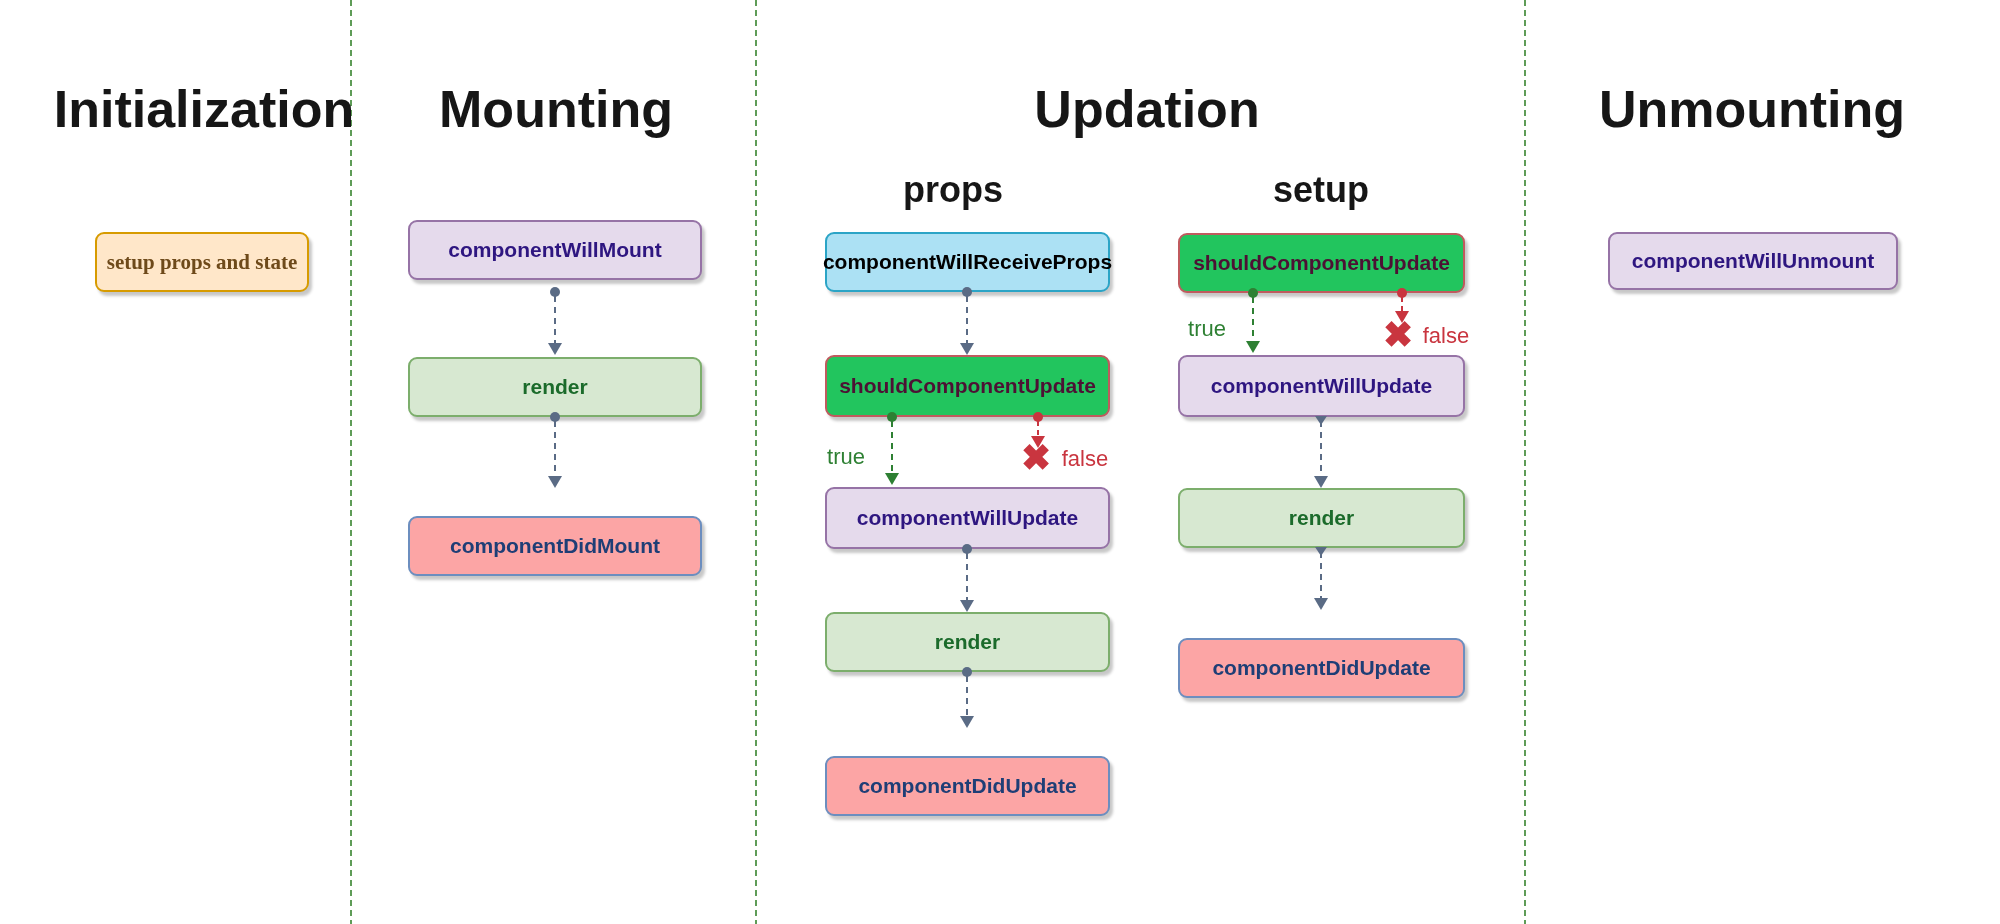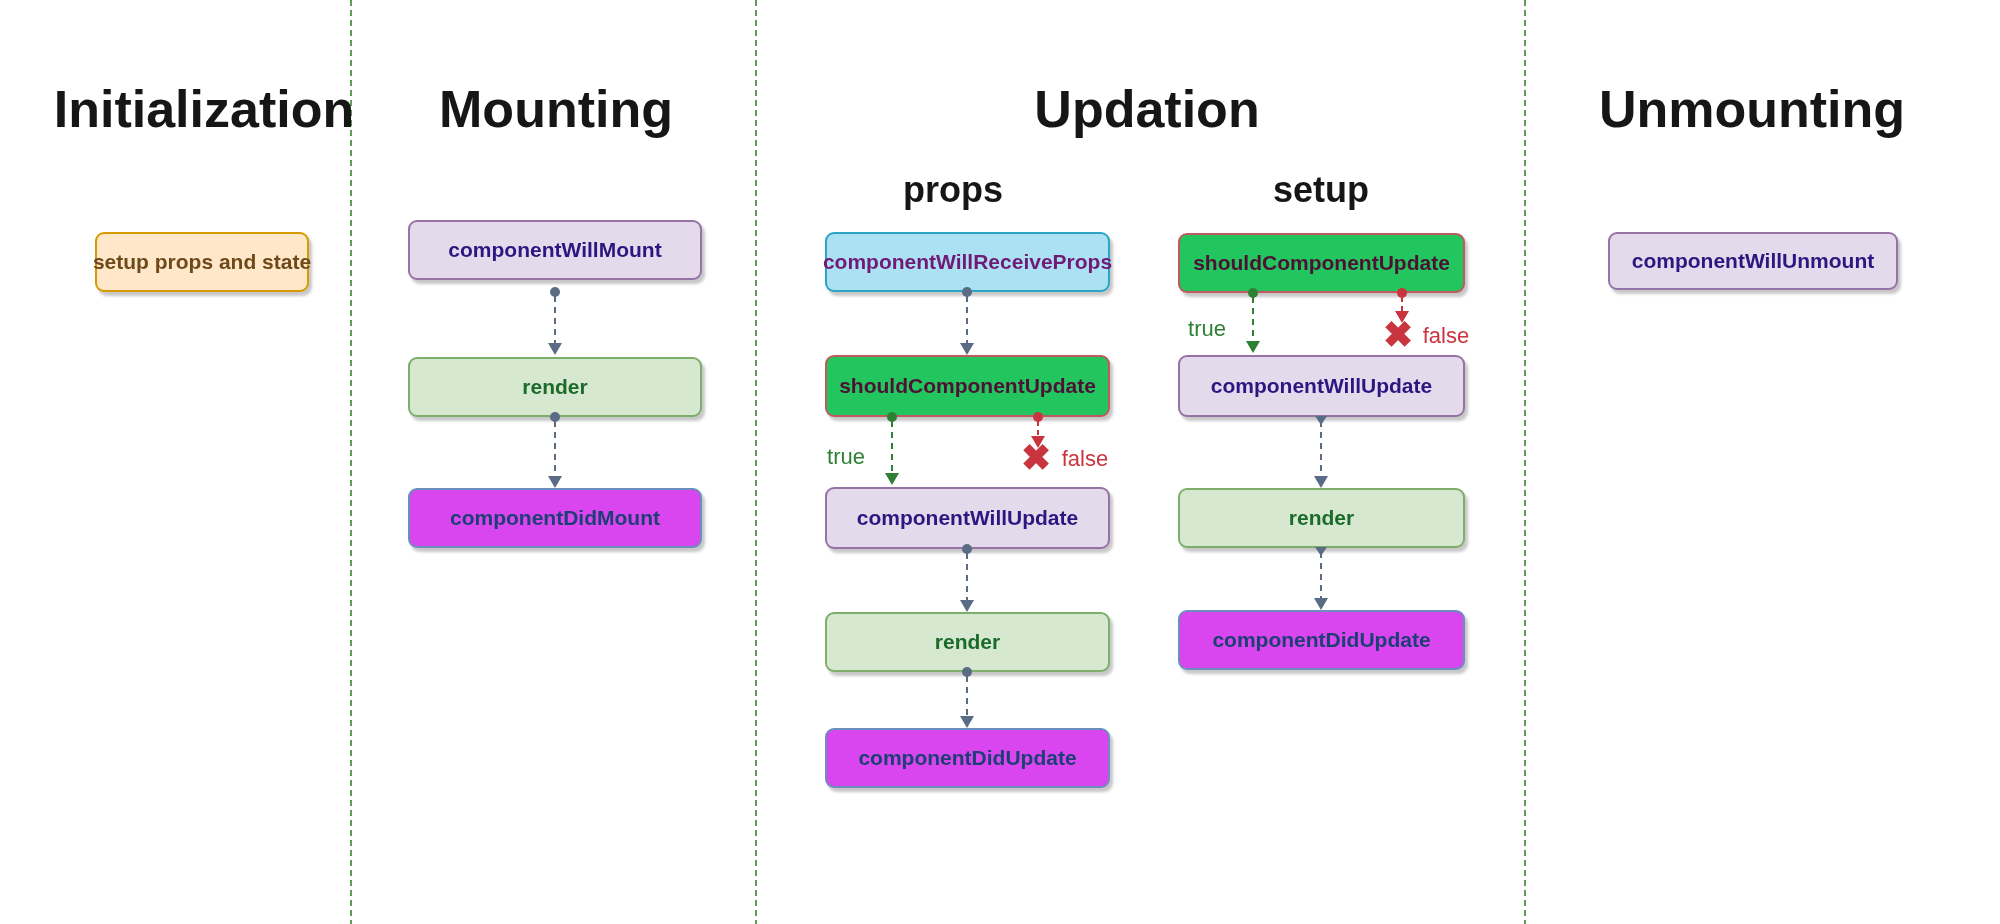--- a/index.html
+++ b/index.html
@@ -20,25 +20,25 @@
   .sub-title{
     position:absolute;font-size:36px;font-weight:600;color:#161616;
     transform:translateX(-50%);white-space:nowrap;line-height:1.2;
   }
   
   .node{
     position:absolute;height:60px;display:flex;align-items:center;justify-content:center;
     border-radius:9px;border:2px solid;font-size:21px;font-weight:600;
     box-shadow:3px 4px 3px rgba(0,0,0,0.22);box-sizing:border-box;white-space:nowrap;
   }
-  .orange{background:#FFE7C9;border-color:#D79B00;color:#6E4A1A;}
+  .orange{background:#FFE7C9;border-color:#D79B00;color:#6E4A1A;font-family:Liberation Serif, serif;}
   .purple{background:#E5DAEC;border-color:#9673A6;color:#2E1680;}
   .green {background:#D7E8D1;border-color:#7CAE6C;color:#1B6B2B;}
-  .blue  {background:#d946ef;border-color:#6C8EBF;color:#1E3E76;}
-  .cyan  {background:#ACE1F4;border-color:#2BA4C6;color:#701a75;}
+  .blue  {background:#fca5a5;border-color:#6C8EBF;color:#1E3E76;margin-top:28px;}
+  .cyan  {background:#ACE1F4;border-color:#2BA4C6;color:#000000;}
   .red   {background:#22c55e;border-color:#C05A5E;color:#4D1134;}
   
   .connector{position:absolute;width:14px;}
   .connector .line{position:absolute;left:6px;top:4px;bottom:10px;width:2px;}
   .line.slate{background:repeating-linear-gradient(to bottom,#5A6B85 0 6px,transparent 6px 11px);}
   .line.greenln{background:repeating-linear-gradient(to bottom,#2E8033 0 6px,transparent 6px 11px);}
   .line.redln{background:repeating-linear-gradient(to bottom,#C9353F 0 5px,transparent 5px 9px);}
   .connector .dot{position:absolute;left:2px;top:-5px;width:10px;height:10px;border-radius:50%;}
   .dot.slate{background:#5A6B85;}
   .dot.greendot{background:#2E8033;}

